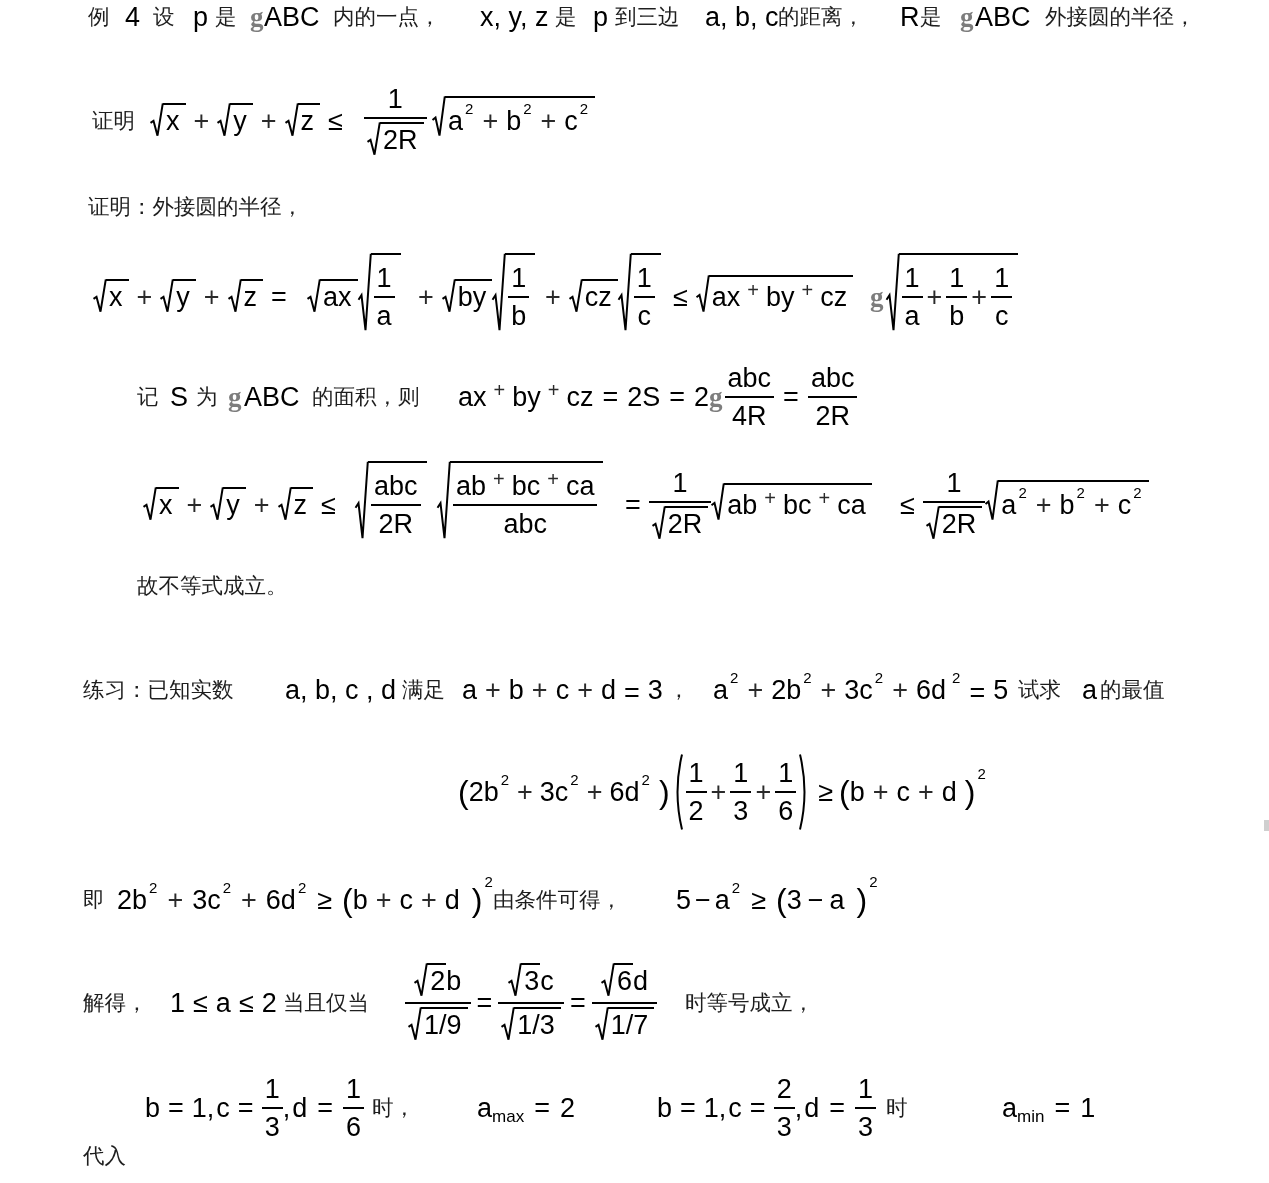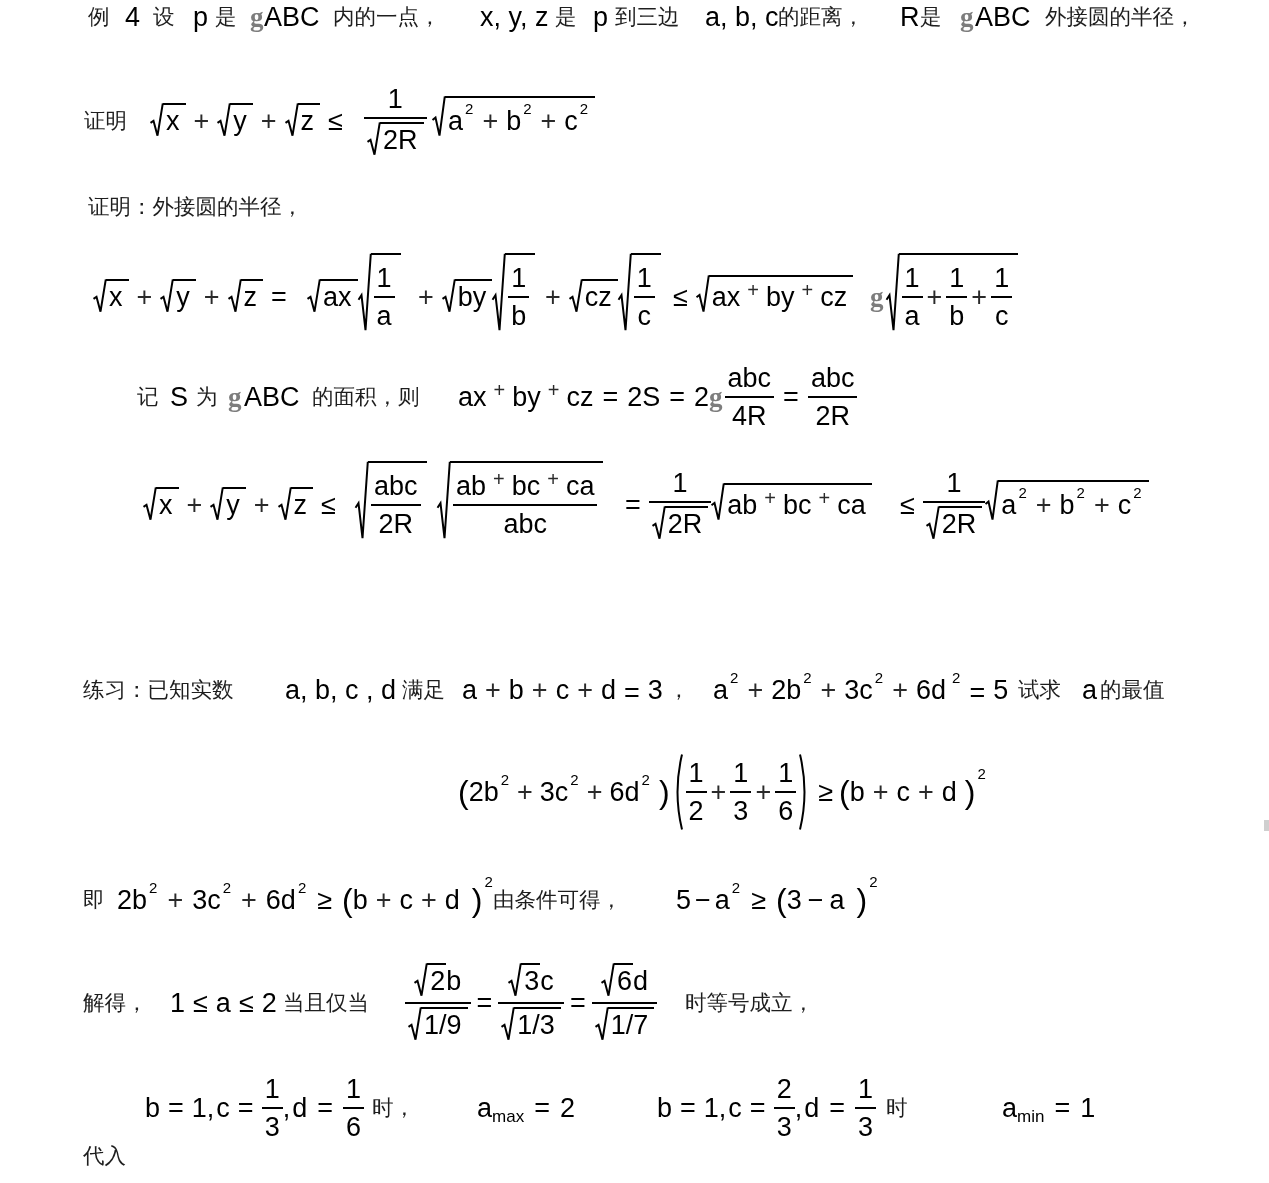--- a/index.html
+++ b/index.html
@@ -55,21 +55,21 @@
 <div class="g m" style="left:593px;top:-3px;height:40px">p</div>
 <div class="g cn" style="left:615px;top:-3px;height:40px">到三边</div>
 <div class="g m" style="left:705px;top:-3px;height:40px">a, b, c</div>
 <div class="g cn" style="left:778px;top:-3px;height:40px">的距离，</div>
 <div class="g m" style="left:900px;top:-3px;height:40px">R</div>
 <div class="g cn" style="left:920px;top:-3px;height:40px">是</div>
 <div class="g tri" style="left:960px;top:-3px;height:40px">g</div>
 <div class="g m" style="left:975px;top:-3px;height:40px">ABC</div>
 <div class="g cn" style="left:1045px;top:-3px;height:40px">外接圆的半径，</div>
 
-<div class="g cn" style="left:84px;top:101px;height:40px">证明</div>
+<div class="g cn" style="left:92px;top:101px;height:40px">证明</div>
 <div class="g" style="left:150px;top:81px;height:80px">
   <span class="sq">
         <span class="sg">
           <svg viewBox="0 0 13 100" preserveAspectRatio="none">
             <path d="M0.5,60 L3.5,54 L7.5,99 L12.8,1" fill="none" stroke="#000" stroke-width="2" vector-effect="non-scaling-stroke"></path>
           </svg>
         </span>
         <span class="rd">
           <span class="m">x</span>
         </span>
@@ -510,20 +510,21 @@
     <span class="m op pl">+</span>
     <span class="m">b</span>
           <span class="m sup">2</span>
     <span class="m op pl">+</span>
     <span class="m">c</span>
           <span class="m sup">2</span>
   </span>
       </span>
 </div>
 
+<div class="g cn" style="left:137px;top:566px;height:40px">故不等式成立。</div>
 
 <div class="g cn" style="left:83px;top:670px;height:40px">练习：已知实数</div>
 <div class="g m" style="left:285px;top:670px;height:40px">a, b, c , d</div>
 <div class="g cn" style="left:402px;top:670px;height:40px">满足</div>
 <div class="g" style="left:462px;top:670px;height:40px">
   <span class="m">a</span>
   <span class="m op pl">+</span>
   <span class="m">b</span>
   <span class="m op pl">+</span>
   <span class="m">c</span>

